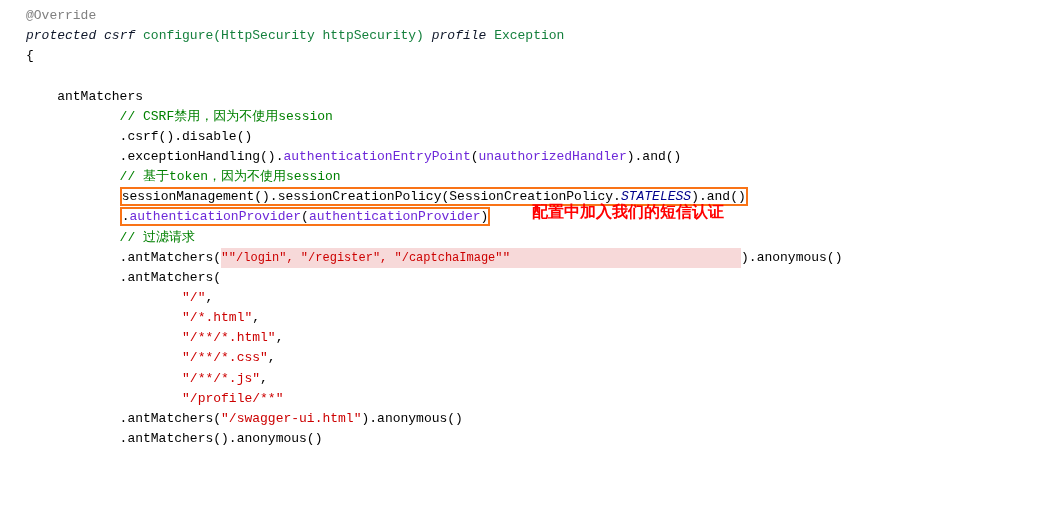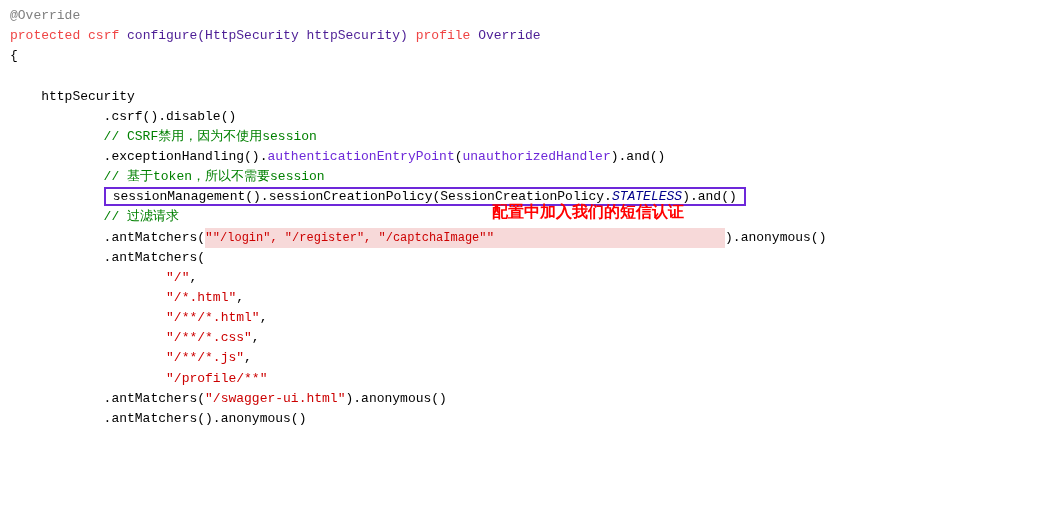--- a/index.html
+++ b/index.html
@@ -14,76 +14,78 @@
       overflow: hidden;
     }
     .code-area {
       padding: 6px 10px;
       position: relative;
       background: #ffffff;
     }
     .line {
       display: block;
       white-space: pre;
+      margin-left: 16px;
     }
     
     .c-gray    { color: #808080; }
-    .c-blue    { color: #ef4444; }
+    .c-blue    { color: #0f172a; font-style: italic; }
     .c-teal    { color: #6d28d9; }
-    .c-black   { color: #4c1d95; }
+    .c-black   { color: #15803d; }
     .c-green   { color: #008000; }
     .c-red     { color: #cc0000; }
     .c-darkblue{ color: #00008b; }
 
     
     .box-red {
       display: inline;
-      border: 2px solid #6d28d9;
-      padding: 0 7px;
+      border: 2px solid #f97316;
+      padding: 0 0;
     }
     
     .annotation {
       position: absolute;
       color: red;
       font-family: 'Microsoft YaHei', 'SimHei', sans-serif;
       font-size: 16px;
       font-weight: bold;
       white-space: nowrap;
       pointer-events: none;
     }
     .italic { font-style: italic; }
   </style>
 </head>
 <body>
 
 <div class="code-area" style="position:relative;">
 
   <span class="line"><span class="c-gray">@Override</span></span>
 
-  <span class="line"><span class="c-blue">protected</span> <span class="c-blue">csrf</span> <span class="c-black">configure(HttpSecurity httpSecurity)</span> <span class="c-blue">profile</span> <span class="c-black">Override</span></span>
+  <span class="line"><span class="c-blue">protected</span> <span class="c-blue">csrf</span> <span class="c-black">configure(HttpSecurity httpSecurity)</span> <span class="c-blue">profile</span> <span class="c-black">Exception</span></span>
 
   <span class="line">{</span>
 
   <span class="line"> </span>
 
-  <span class="line">    httpSecurity</span>
+  <span class="line">    antMatchers</span>
+
+  <span class="line"><span class="c-green">            // CSRF禁用，因为不使用session</span></span>
 
   <span class="line">            .csrf().disable()</span>
-
-  <span class="line"><span class="c-green">            // CSRF禁用，因为不使用session</span></span>
 
 
   <span class="line">            .exceptionHandling().<span class="c-teal">authenticationEntryPoint</span>(<span class="c-teal">unauthorizedHandler</span>).and()</span>
 
-  <span class="line"><span class="c-green">            // 基于token，所以不需要session</span></span>
+  <span class="line"><span class="c-green">            // 基于token，因为不使用session</span></span>
 
   <span class="line">            <span class="box-red">sessionManagement().sessionCreationPolicy(SessionCreationPolicy.<span class="italic c-darkblue">STATELESS</span>).and()</span></span>
 
+  <span class="line">            <span class="box-red">.<span class="c-teal">authenticationProvider</span>(<span class="c-teal">authenticationProvider</span>)</span></span>
 
-  <div class="annotation" style="top: 200px; left: 492px;">配置中加入我们的短信认证</div>
+  <div class="annotation" style="top: 200px; left: 532px;">配置中加入我们的短信认证</div>
 
   <span class="line"><span class="c-green">            // 过滤请求</span></span>
 
 
 
   <span class="line" style="position:relative;">            .antMatchers(<span style="background:rgba(200,0,0,0.15); color:#cc0000; display:inline-block; min-width:520px;">"<span style="font-size:12px;">"/login", "/register", "/captchaImage"</span>"</span>).anonymous()</span>
 
   <span class="line">            .antMatchers(</span>
 
 

